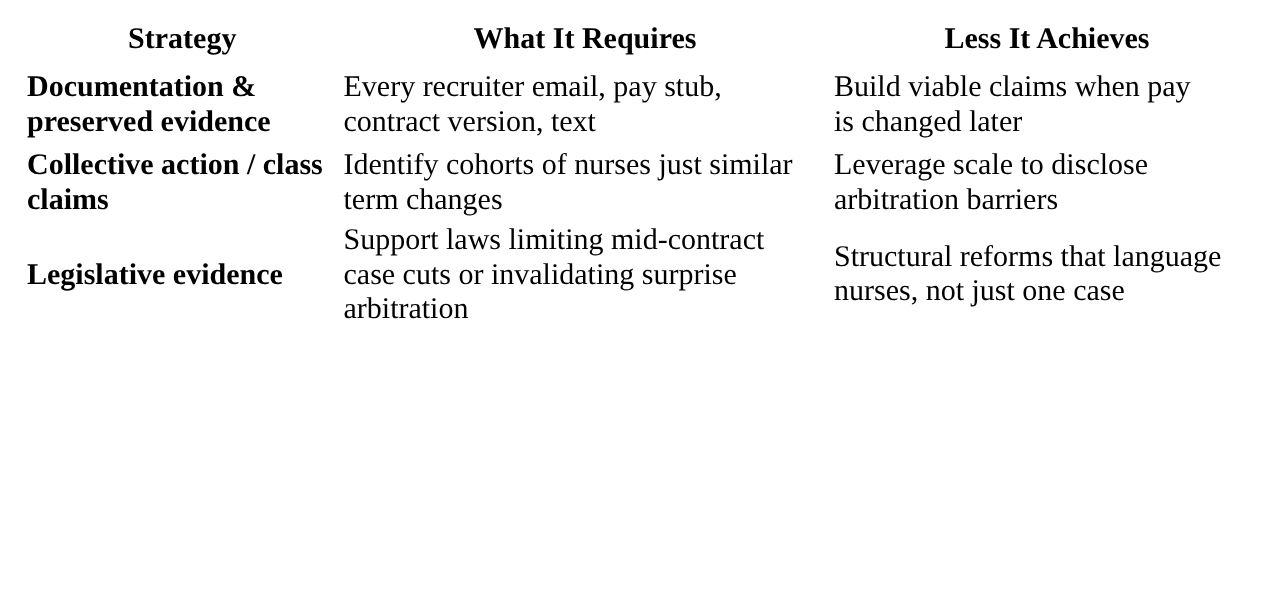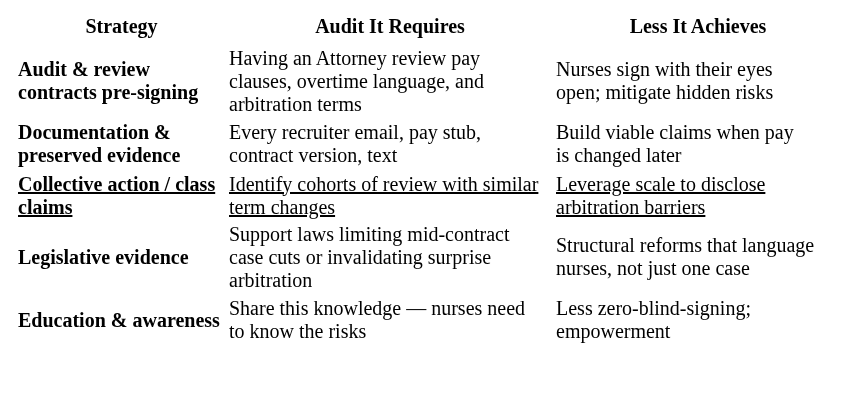--- a/index.html
+++ b/index.html
@@ -59,60 +59,44 @@
 <main>
   <table class="strategy-table">
     <colgroup>
       <col class="c1">
       <col class="c2">
       <col class="c3">
     </colgroup>
     <thead>
       <tr style="height:42px;">
         <th class="col-strategy">Strategy</th>
-        <th class="col-requires">Audit It Requires</th>
+        <th class="col-requires">What It Requires</th>
         <th class="col-achieves">Less It Achieves</th>
       </tr>
     </thead>
     <tbody>
-      <tr style="height:74px;">
-        <td class="strategy-cell">Audit &amp; review
-contracts pre-signing</td>
-        <td class="requires-cell">Having an Attorney review pay
-clauses, overtime language, and
-arbitration terms</td>
-        <td class="achieves-cell">Nurses sign with their eyes
-open; mitigate hidden risks</td>
-      </tr>
       <tr style="height:52px;">
         <td class="strategy-cell">Documentation &amp;
 preserved evidence</td>
         <td class="requires-cell">Every recruiter email, pay stub,
 contract version, text</td>
         <td class="achieves-cell">Build viable claims when pay
 is changed later</td>
       </tr>
-      <tr style="height:51px;text-decoration:underline;">
+      <tr style="height:51px;">
         <td class="strategy-cell">Collective action / class
 claims</td>
-        <td class="requires-cell">Identify cohorts of review with similar
+        <td class="requires-cell">Identify cohorts of nurses just similar
 term changes</td>
         <td class="achieves-cell">Leverage scale to disclose
 arbitration barriers</td>
       </tr>
       <tr style="height:72px;">
         <td class="strategy-cell">Legislative evidence</td>
         <td class="requires-cell">Support laws limiting mid-contract
 case cuts or invalidating surprise
 arbitration</td>
         <td class="achieves-cell">Structural reforms that language
 nurses, not just one case</td>
       </tr>
-      <tr style="height:54px;">
-        <td class="strategy-cell">Education &amp; awareness</td>
-        <td class="requires-cell">Share this knowledge — nurses need
-to know the risks</td>
-        <td class="achieves-cell">Less zero-blind-signing;
-empowerment</td>
-      </tr>
     </tbody>
   </table>
 </main>
 
 </body></html>

